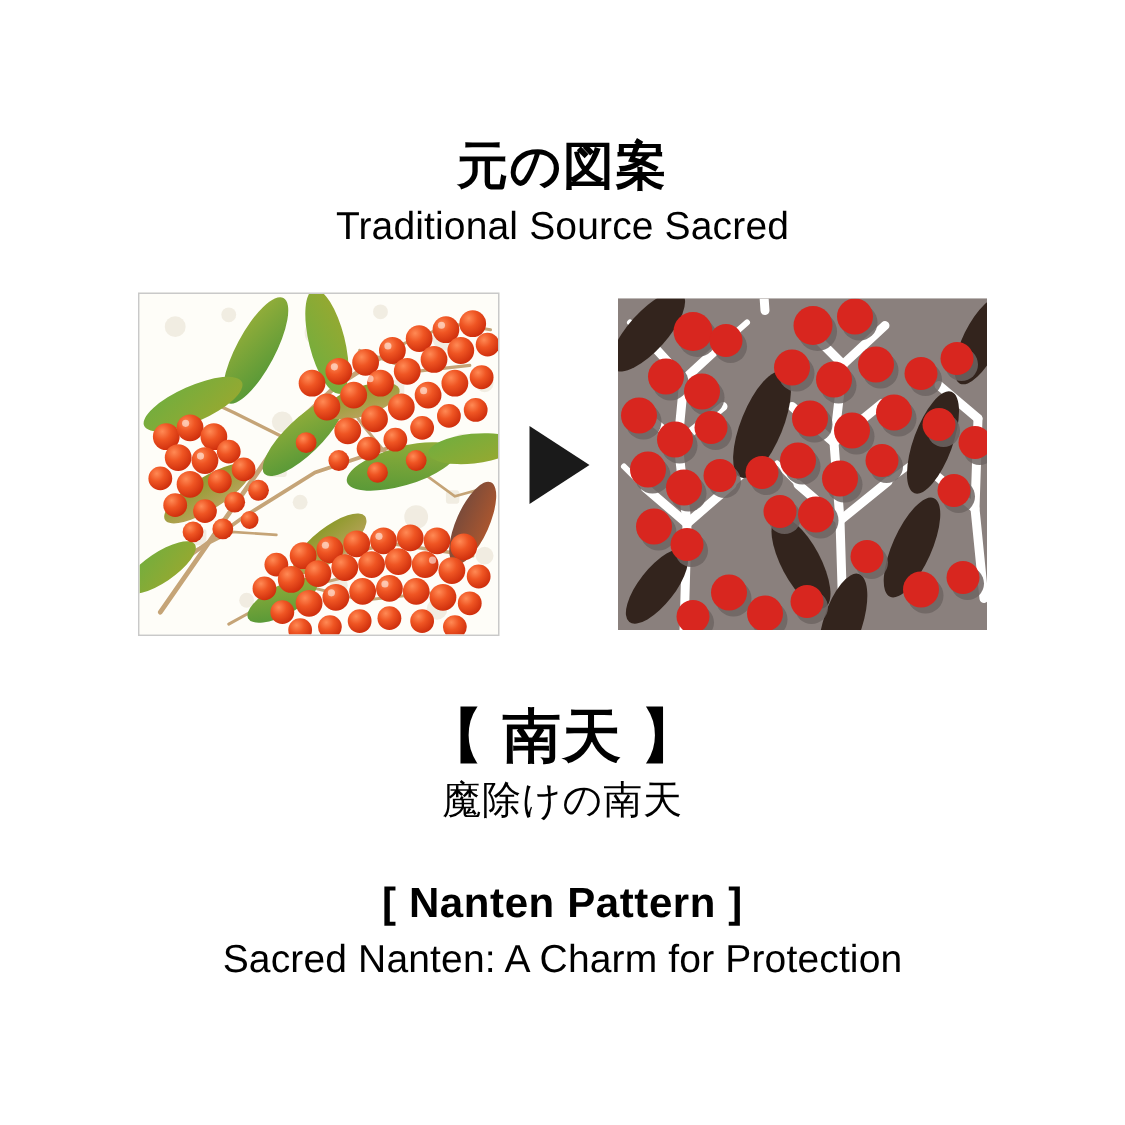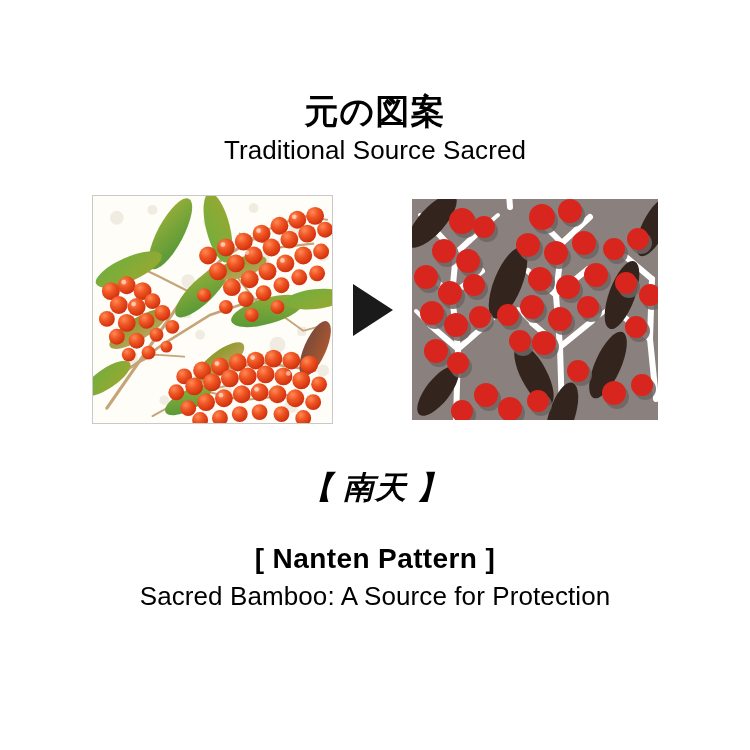--- a/index.html
+++ b/index.html
@@ -88,25 +88,24 @@
 
   .panel svg { display: block; width: 100%; height: 100%; }
 
   
   .caption-block-ja {
     margin-top: 48px;
     text-align: center;
     line-height: 1;
   }
   .caption-ja-title {
-    font-size: 31px;
+    font-size: 39px;
     font-weight: bold;
     letter-spacing: 1px;
     white-space: nowrap;
-    font-style: italic;
   }
   .caption-ja-sub {
     font-size: 26px;
     font-weight: normal;
     margin-top: 9px;
     letter-spacing: 0.5px;
     white-space: nowrap;
   }
 
   .caption-block-en {
@@ -446,20 +445,21 @@
               <circle cx="166" cy="172" r="11"></circle>
           </g>
         </g>
       </svg>
     </div>
 
   </div>
 
   <div class="caption-block-ja">
     <div class="caption-ja-title">【 南天 】</div>
+    <div class="caption-ja-sub">魔除けの南天</div>
   </div>
 
   <div class="caption-block-en">
     <div class="caption-en-title">[ Nanten Pattern ]</div>
-    <div class="caption-en-sub">Sacred Bamboo: A Source for Protection</div>
+    <div class="caption-en-sub">Sacred Nanten: A Charm for Protection</div>
   </div>
 
 </div>
 
 </body></html>

